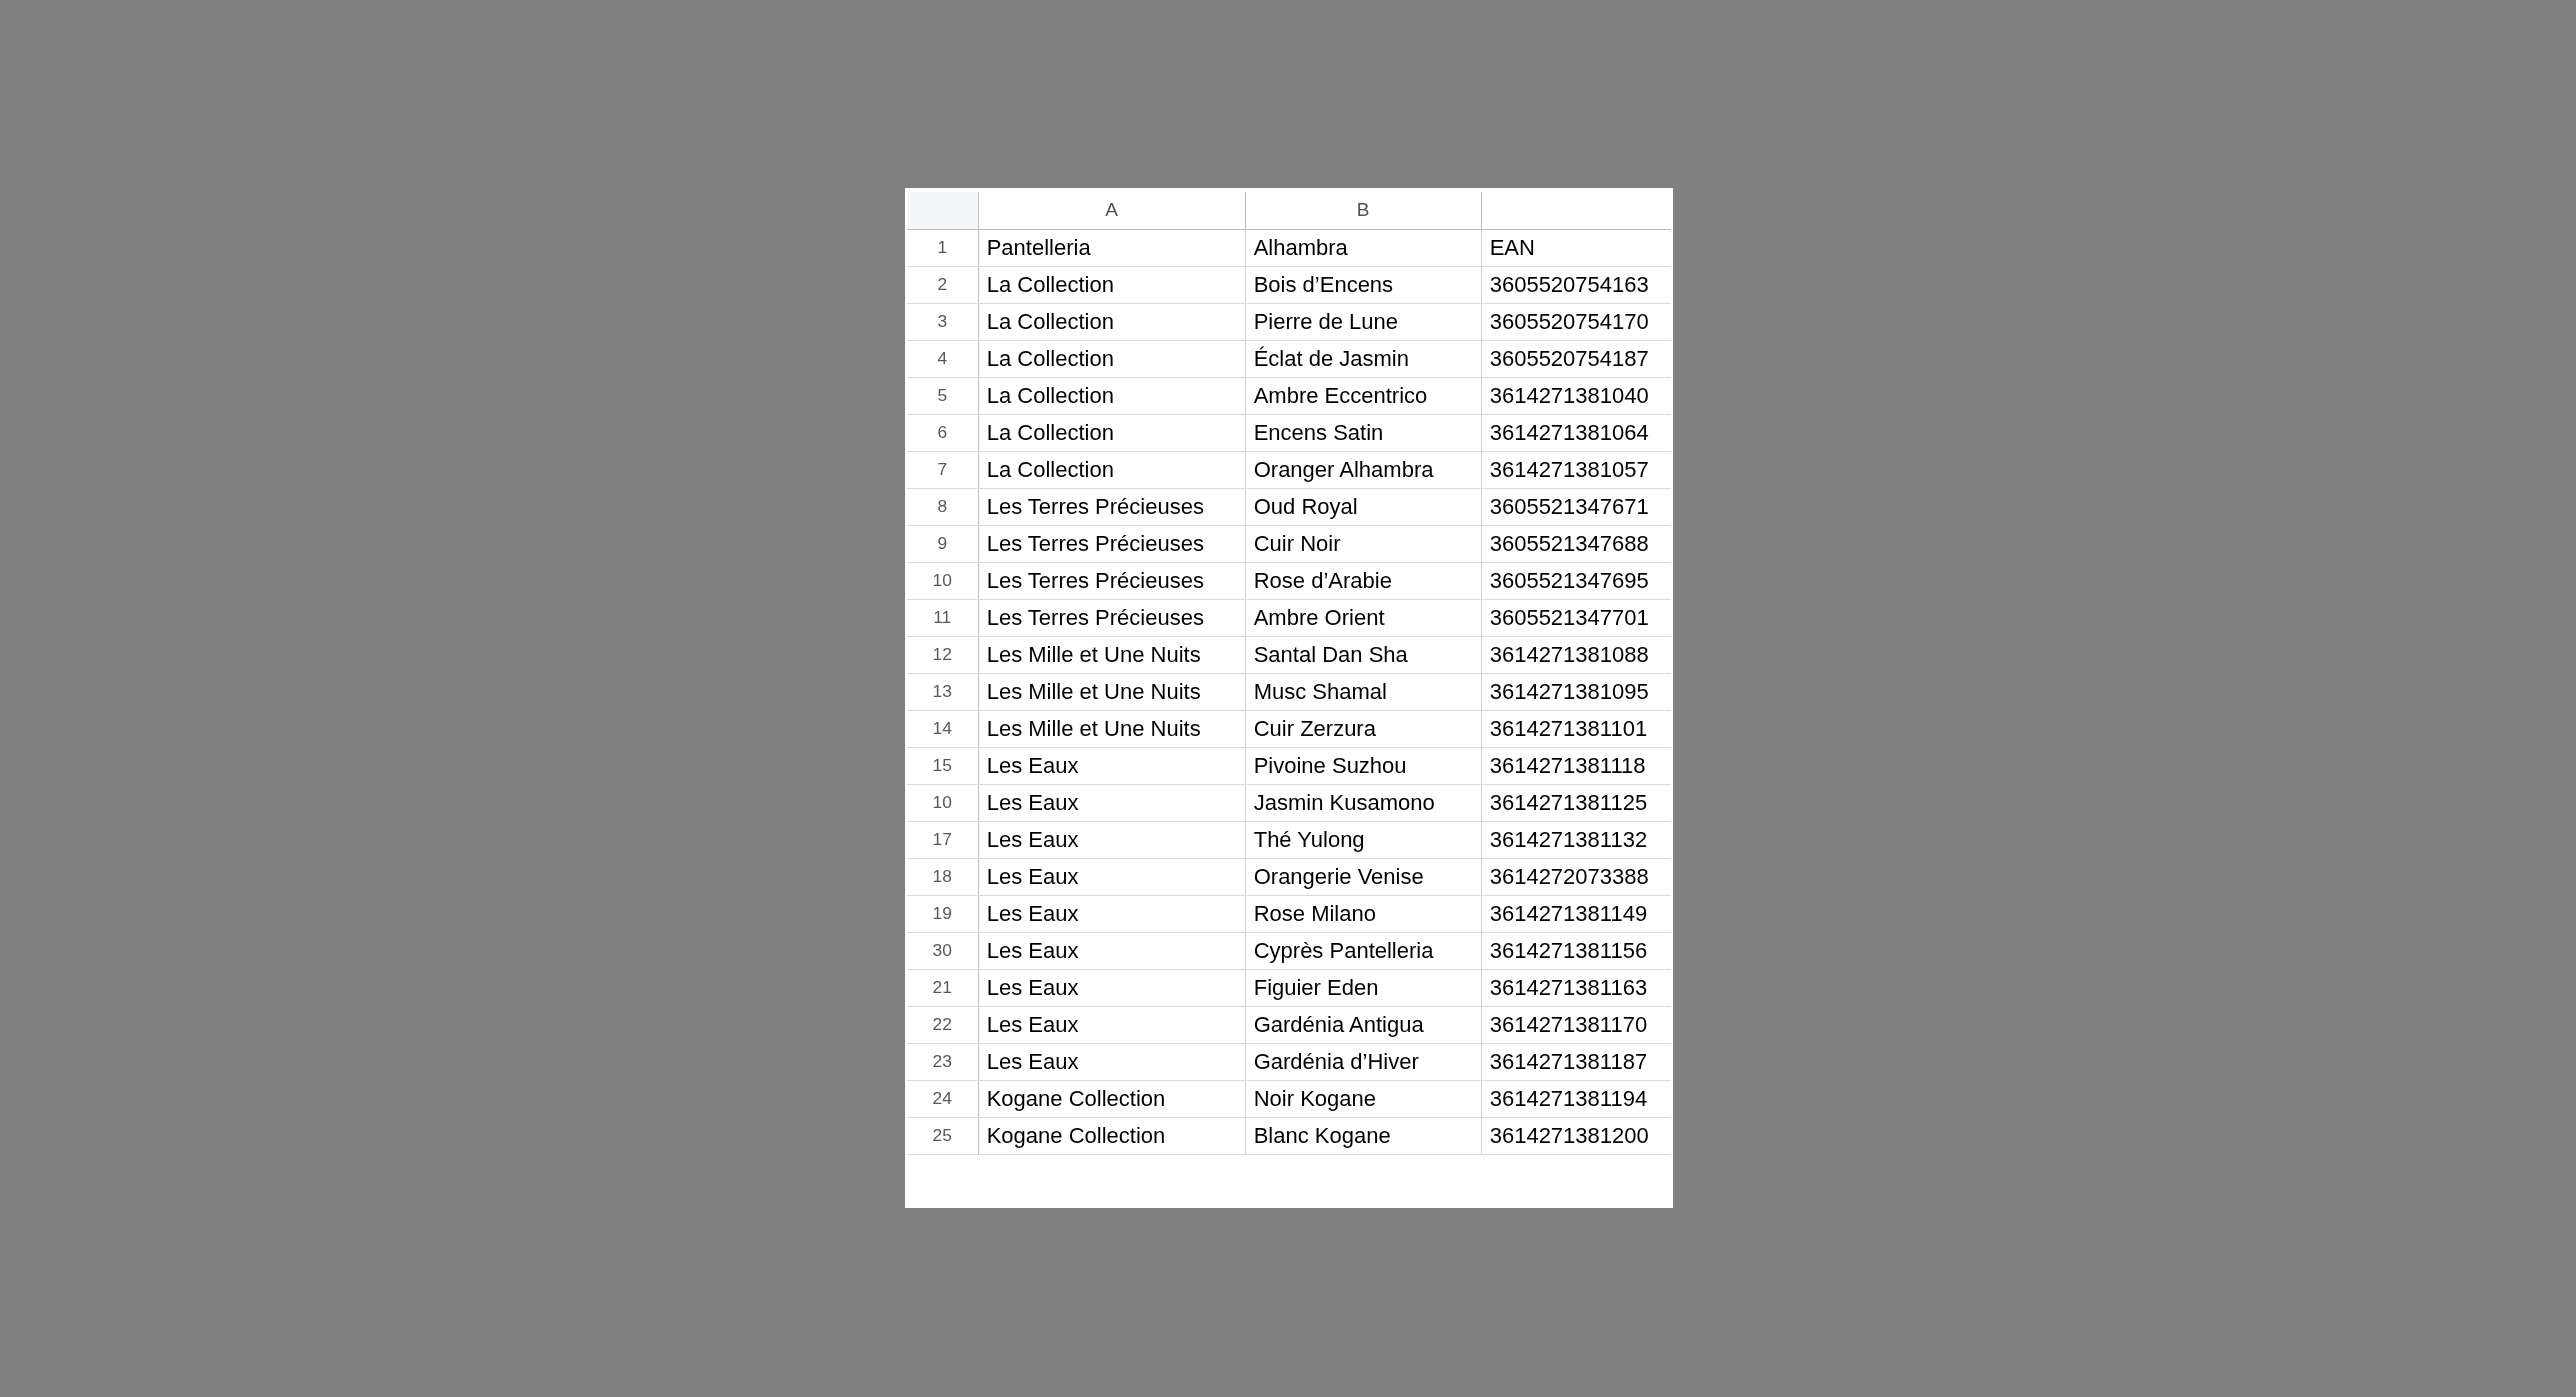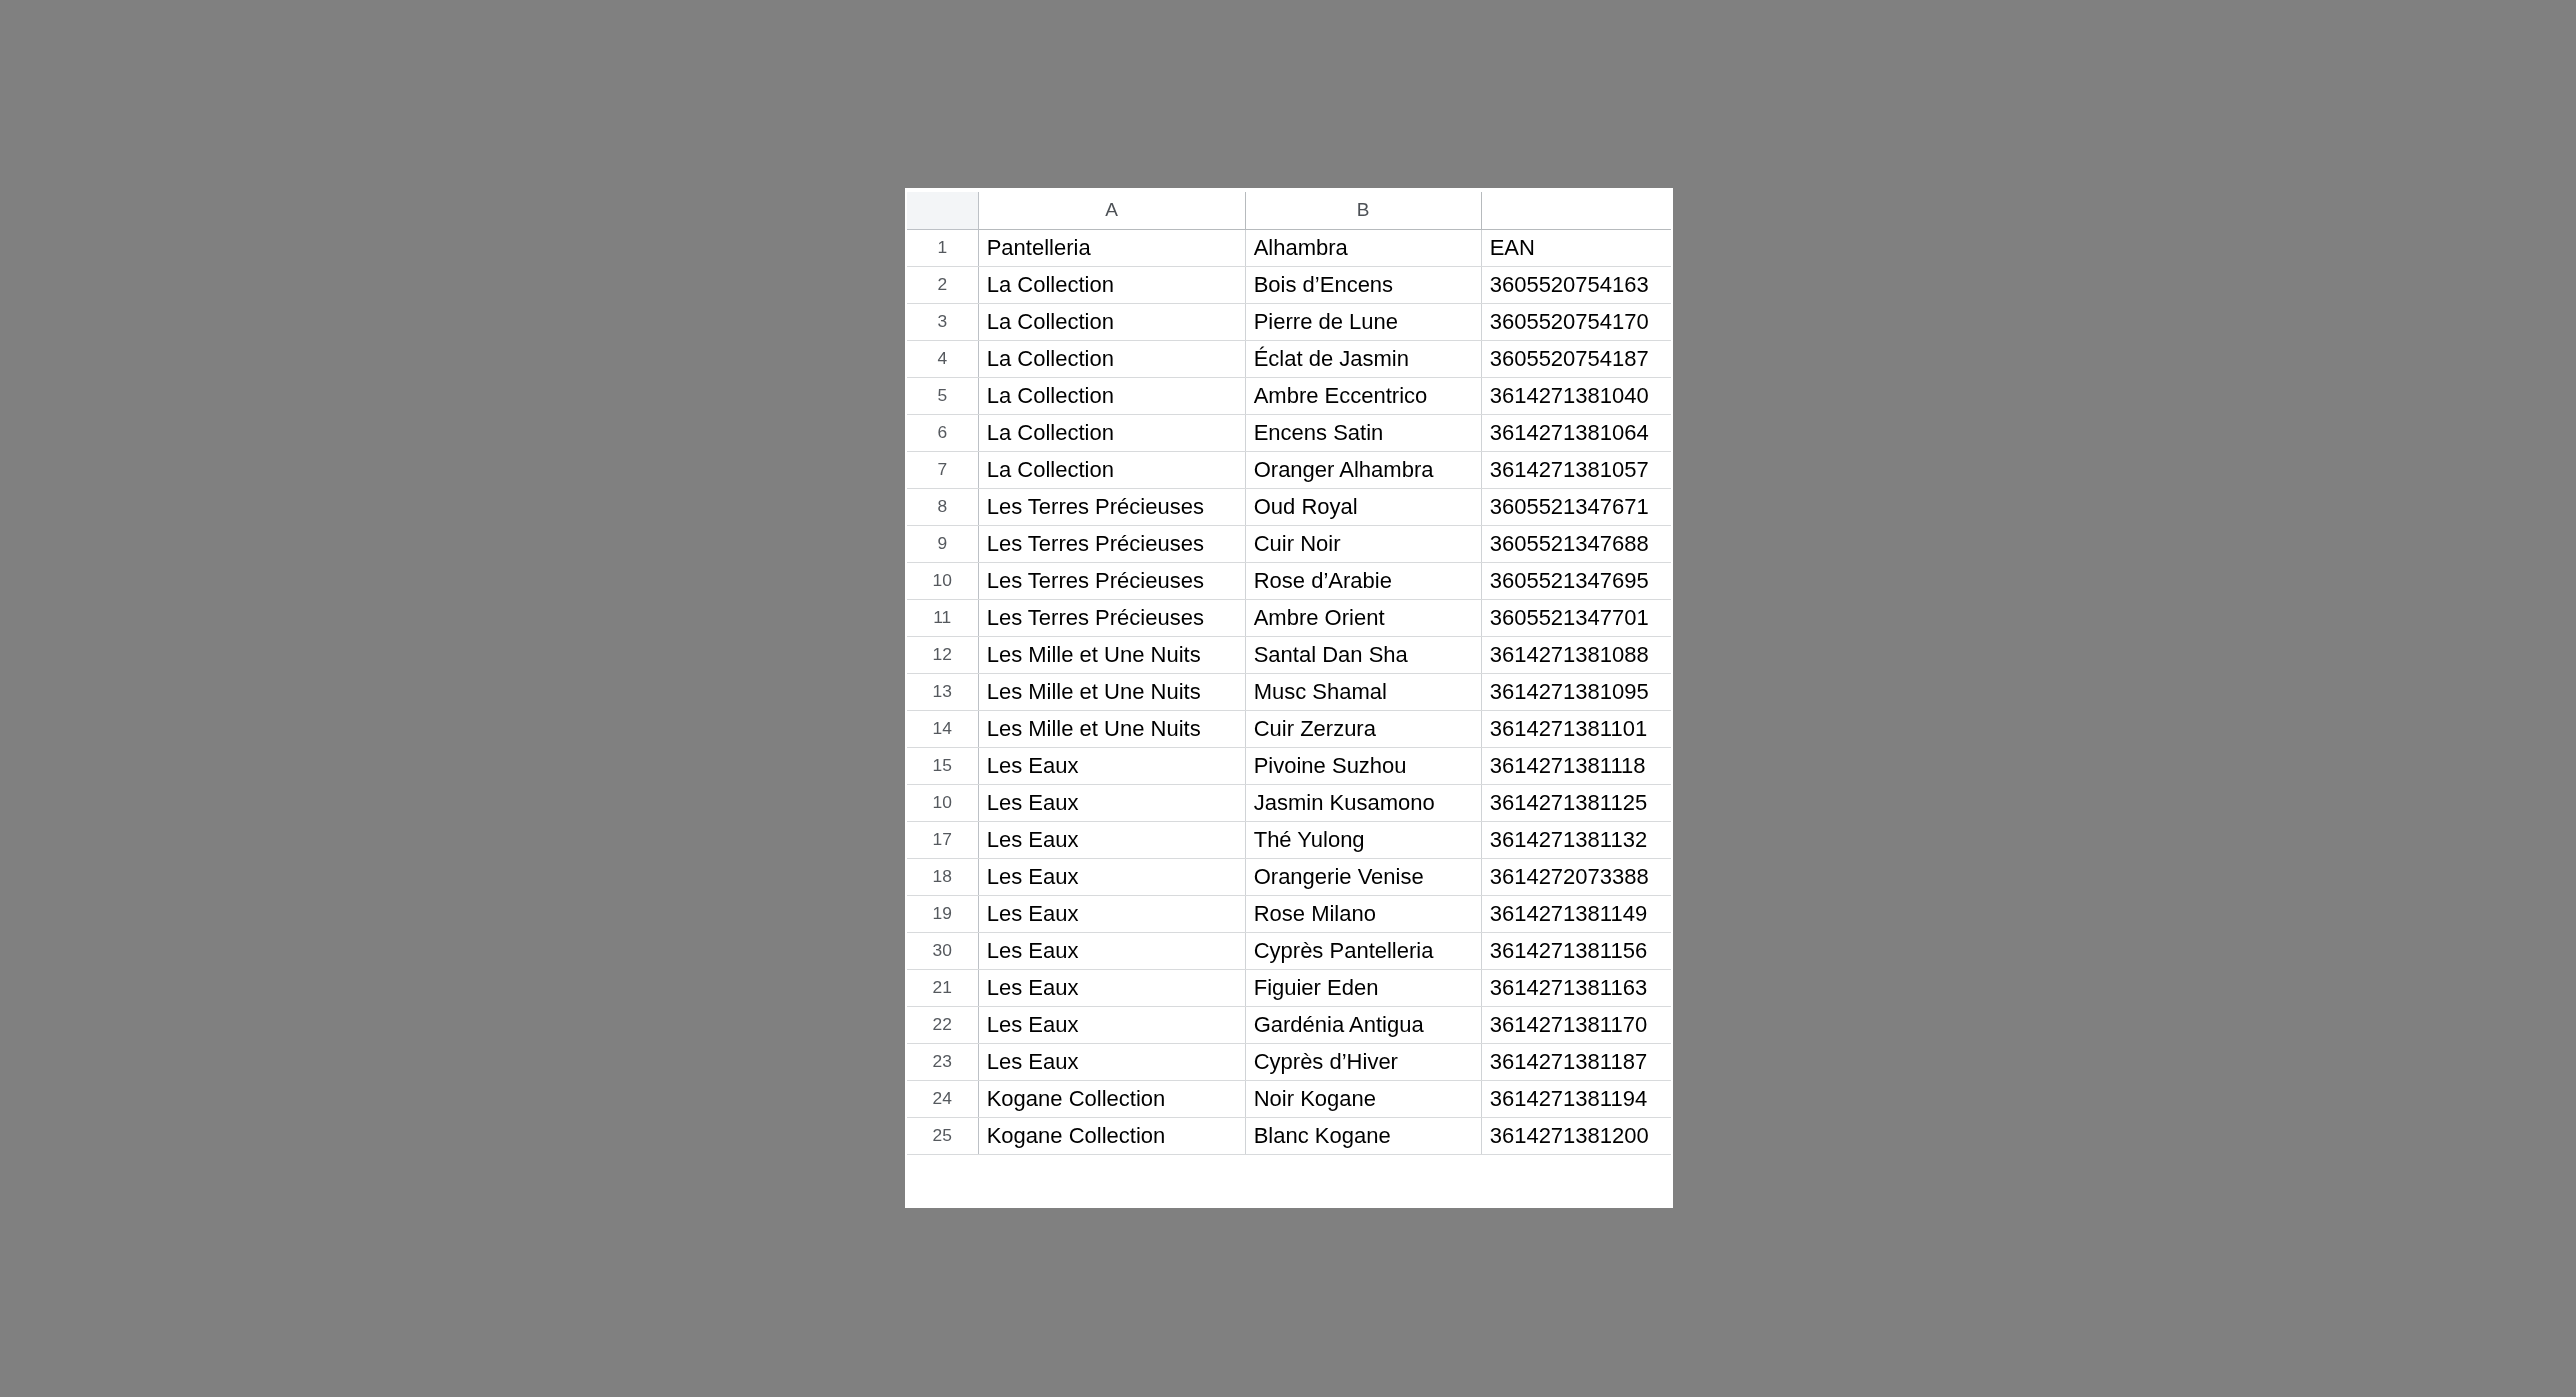--- a/index.html
+++ b/index.html
@@ -248,21 +248,21 @@
         </tr>
           <tr class="data-row">
           <td class="row-header">22</td>
           <td class="cell">Les Eaux</td>
           <td class="cell">Gardénia Antigua</td>
           <td class="cell">3614271381170</td>
         </tr>
           <tr class="data-row">
           <td class="row-header">23</td>
           <td class="cell">Les Eaux</td>
-          <td class="cell">Cyprès d’Hiver</td>
+          <td class="cell">Gardénia d’Hiver</td>
           <td class="cell">3614271381187</td>
         </tr>
           <tr class="data-row">
           <td class="row-header">24</td>
           <td class="cell">Kogane Collection</td>
           <td class="cell">Noir Kogane</td>
           <td class="cell">3614271381194</td>
         </tr>
           <tr class="data-row">
           <td class="row-header">25</td>

